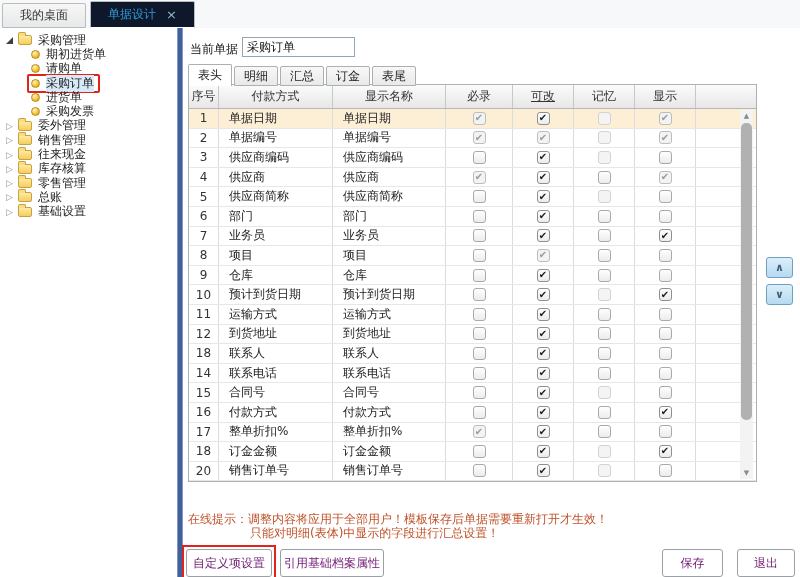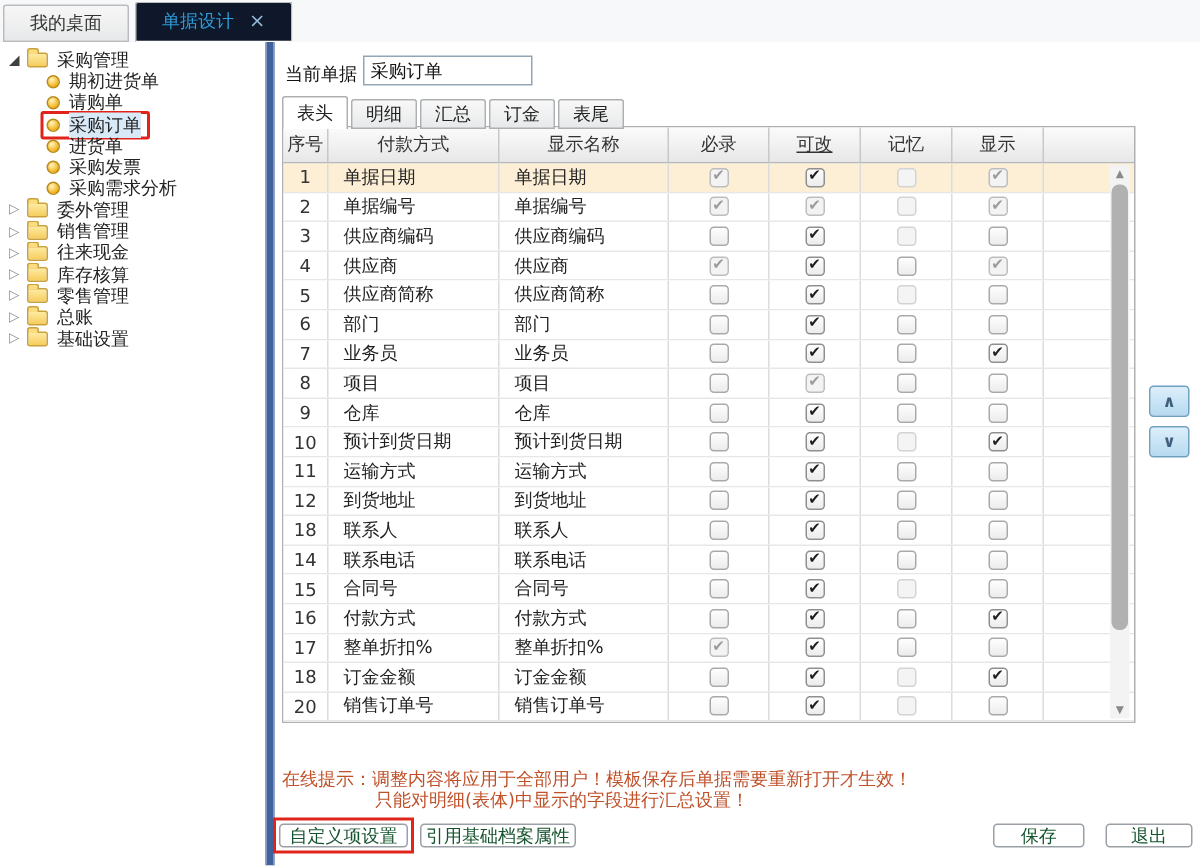--- a/index.html
+++ b/index.html
@@ -76,22 +76,22 @@
             background:#b1b1b1; border-radius:5px; }
   
   .chevbtn { position:absolute; left:766px; width:27px; height:21px; border:1px solid #70a0c0;
              border-radius:3px; background:linear-gradient(#ddeefa,#b6daf1);
              display:flex; align-items:center; justify-content:center;
              color:#3e607d; font-size:11px; font-weight:bold; }
   #chev-up { top:257px; } #chev-down { top:284px; }
   
   .hint { position:absolute; left:188px; top:512px; color:#bf5028; line-height:14px; }
   .hint .l2 { margin-left:62px; }
-  .btn { height:16px; border:1px solid #9aa0a6; border-radius:3px; background:#fff;
-         display:flex; align-items:center; justify-content:center; color:#14532d; position:absolute; }
+  .btn { height:28px; border:1px solid #9aa0a6; border-radius:3px; background:#fff;
+         display:flex; align-items:center; justify-content:center; color:#701a75; position:absolute; }
   #custom-wrap { position:absolute; left:182px; top:545px; border:2px solid #e0241b; padding:2px; }
   #btn-custom { position:static; width:86px; }
   #btn-ref  { left:280px; top:549px; width:104px; }
   #btn-save { left:662px; top:549px; width:61px; }
   #btn-exit { left:737px; top:549px; width:58px; }
 </style>
 </head>
 <body>
 
 <div class="tabbar">
@@ -124,24 +124,20 @@
         <span class="sel-label">采购订单</span>
       </span>
     </div>
     <div class="titem child">
       <span class="bullet"></span>
       <span>进货单</span>
     </div>
     <div class="titem child">
       <span class="bullet"></span>
       <span>采购发票</span>
-    </div>
-    <div class="titem child">
-      <span class="bullet"></span>
-      <span>采购需求分析</span>
     </div>
     <div class="titem group">
       <span class="tri-col">▷</span>
       <span class="folder"></span>
       <span>委外管理</span>
     </div>
     <div class="titem group">
       <span class="tri-col">▷</span>
       <span class="folder"></span>
       <span>销售管理</span>

